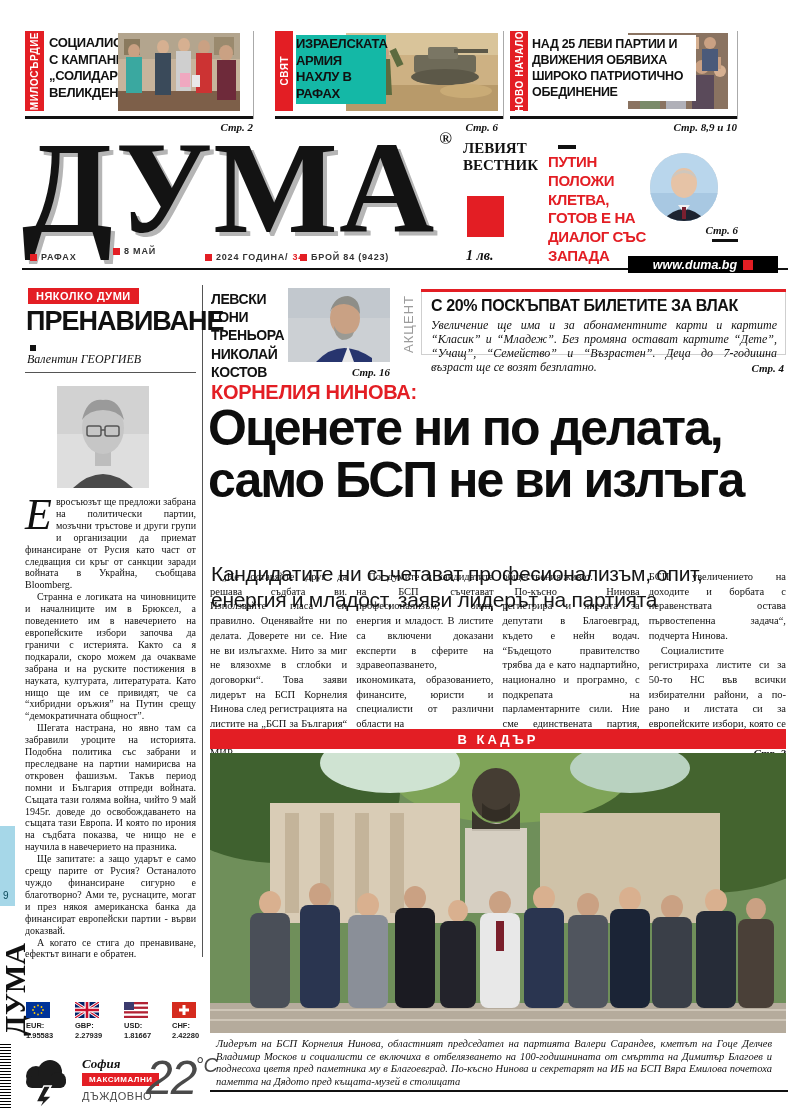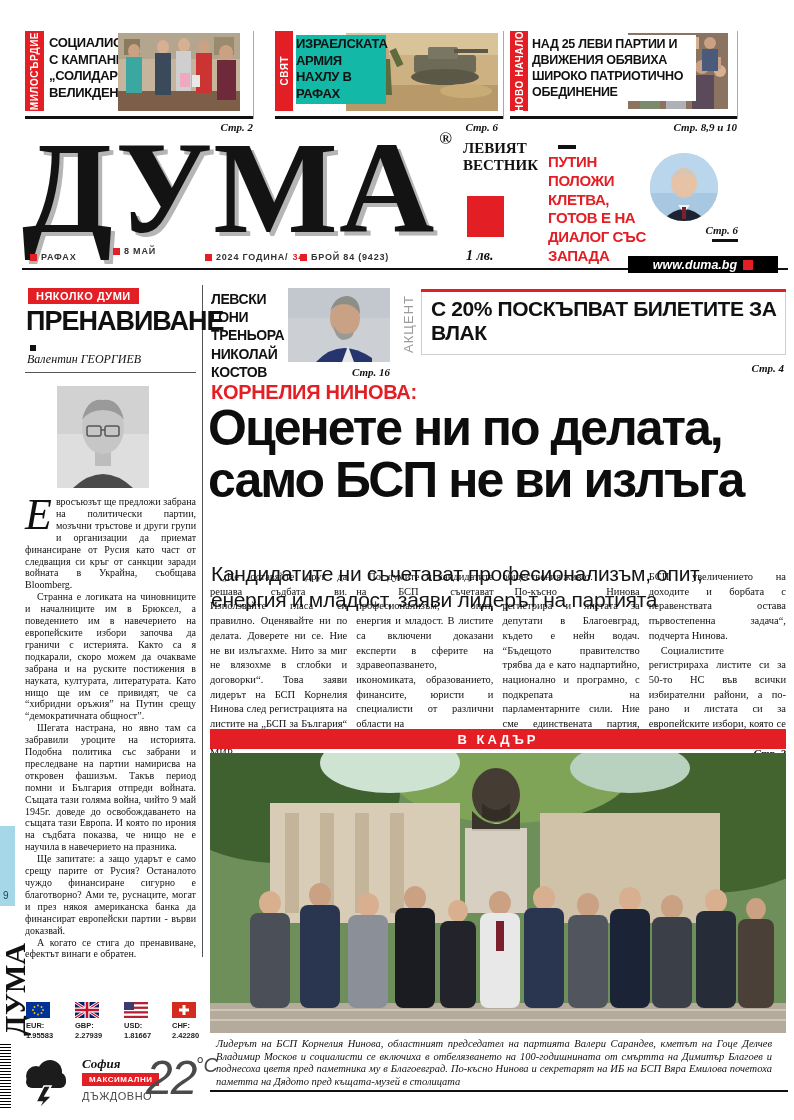--- a/index.html
+++ b/index.html
@@ -271,21 +271,22 @@
     </div>
     <div class="abs t-page right" style="left:300px;top:366px;width:90px;">Стр. 16</div>
   </div>
 
   <div>
     <div class="abs vgray" style="left:398px;top:292px;width:20px;height:64px;">
       <span>АКЦЕНТ</span>
     </div>
     <div class="abs" style="left:421px;top:289px;width:365px;height:3px;background:#e31e24;"></div>
     <div class="abs" style="left:421px;top:292px;width:363px;height:62px;border:1px solid #cfcfcf;border-top:none;">
-      <div class="cond" style="font-size:21px;margin:5px 0 3px 9px;">С 20% ПОСКЪПВАТ БИЛЕТИТЕ ЗА ВЛАК</div>
+      <div class="cond" style="font-size:16px;margin:5px 0 3px 9px;">С 20% ПОСКЪПВАТ БИЛЕТИТЕ ЗА ВЛАК</div>
+      <div class="it just" style="font-size:12px;line-height:1.18;margin:0 8px 0 9px;">Увеличение ще има и за абонаментните карти и картите “Класик” и “Младеж”. Без промяна остават картите “Дете”, “Учащ”, “Семейство” и “Възрастен”. Деца до 7-годишна възраст ще се возят безплатно.</div>
     </div>
     <div class="abs t-page right" style="left:660px;top:362px;width:124px;">Стр. 4</div>
   </div>
 
   <div>
     <div class="abs kicker" style="left:211px;top:381px;">КОРНЕЛИЯ НИНОВА:</div>
     <div class="abs headline" style="left:208px;top:402px;width:580px;">
       <div>Оценете ни по делата,</div>
       <div>само БСП не ви излъга</div>
     </div>

